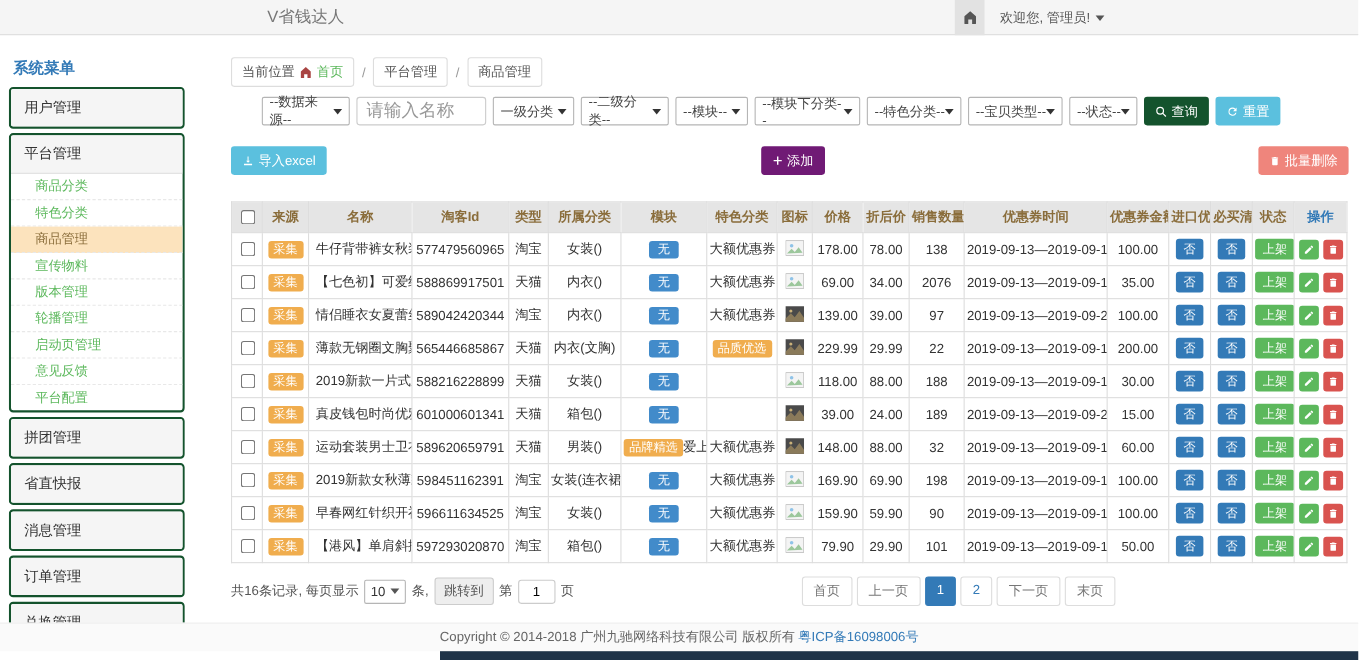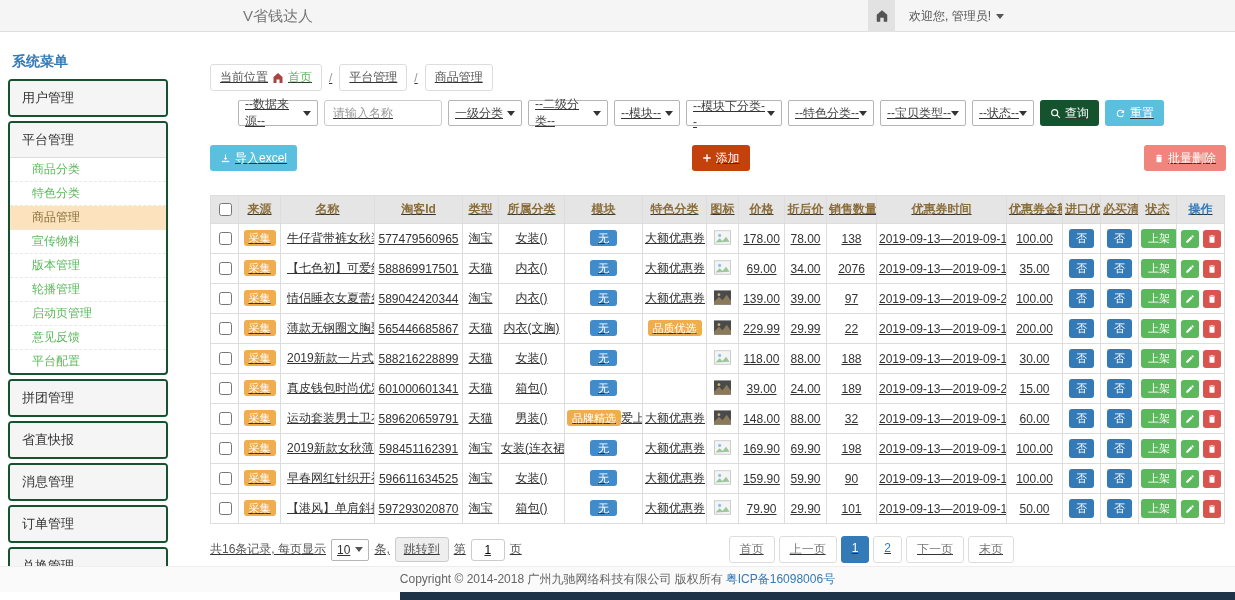--- a/index.html
+++ b/index.html
@@ -23,38 +23,38 @@
   .sidebar-title{color:#337ab7;font-size:14px;font-weight:bold;padding:5px 6px 8px 4px;}
   .panel{border:2px solid #14532d;border-radius:4px;margin-bottom:4px;background:#fff;overflow:hidden;}
   .panel-head{background:#f5f5f5;padding:8px 12px;font-size:13px;color:#333;cursor:pointer;}
   .panel-body{border-top:1px solid #ddd;}
   .submenu-item{padding:4px 12px 4px 22px;line-height:15px;color:#5cb85c;border-bottom:1px dashed #e8e8e8;cursor:pointer;}
   .submenu-item:last-child{border-bottom:none;}
   .submenu-item.active{background:#fce3bd;color:#8a6d3b;}
   .sidebar::after{content:"";display:block;height:22px;border:1px solid #ddd;border-radius:4px;background:#f5f5f5;}
 
   
-  .main{position:absolute;left:210px;top:64px;width:1016px;text-decoration:underline;}
+  .main{position:absolute;left:210px;top:52px;width:1016px;}
 
   .breadcrumb{display:flex;align-items:center;gap:7px;margin-bottom:9px;}
   .crumb-box{border:1px solid #ddd;background:#fff;padding:4px 9px;border-radius:3px;display:flex;align-items:center;gap:4px;color:#555;}
   .crumb-home{color:#5cb85c;cursor:pointer;}
   .crumb-sep{color:#999;}
   .crumb-link{cursor:pointer;}
 
   .filter-row{display:flex;align-items:center;gap:6px;margin-bottom:19px;padding-left:28px;}
   .sel{height:26px;border:1px solid #b5b5b5;border-radius:2px;background:#fff;display:flex;align-items:center;justify-content:space-between;padding:0 6px;color:#444;cursor:pointer;}
   .sel .caret{border-top-color:#333;}
   .w-source{width:80px}.w-l1{width:74px}.w-l2{width:80px}.w-mod{width:66px}.w-modsub{width:96px}.w-feat{width:86px}.w-type{width:86px}.w-status{width:62px}
-  .txt-input{height:26px;border:1px solid #ccc;border-radius:3px;padding:0 8px;width:118px;font-size:12px;color:#000000;font-family:inherit;}
+  .txt-input{height:26px;border:1px solid #ccc;border-radius:3px;padding:0 8px;width:118px;font-size:16px;color:#000000;font-family:inherit;}
   .txt-input::placeholder{color:#999;}
   .btn{height:26px;border:none;border-radius:3px;color:#fff;padding:0 10px;font-size:12px;display:inline-flex;align-items:center;gap:4px;cursor:pointer;font-family:inherit;}
   .btn-primary{background:#14532d;}
   .btn-info{background:#5bc0de;}
-  .btn-success{background:#c2410c;}
+  .btn-success{background:#701a75;}
   .btn-danger-light{background:#ef857c;}
 
   .action-row{display:flex;justify-content:space-between;gap:18px;margin-bottom:24px;}
 
   table{width:1014px;border-collapse:collapse;table-layout:fixed;}
   th,td{border:1px solid #ddd;padding:5px 2px;text-align:center;font-size:12px;overflow:hidden;white-space:nowrap;}
   th{font-weight:bold;color:#8a6d3b;background:#e5e5e5;padding:4px 2px;}
   th.th-ops{color:#337ab7;}
   td.cell-name{text-align:left;padding-left:6px;}
   .badge-orange{background:#f0ad4e;color:#fff;padding:2px 5px;border-radius:3px;font-size:11px;text-align:center;}

